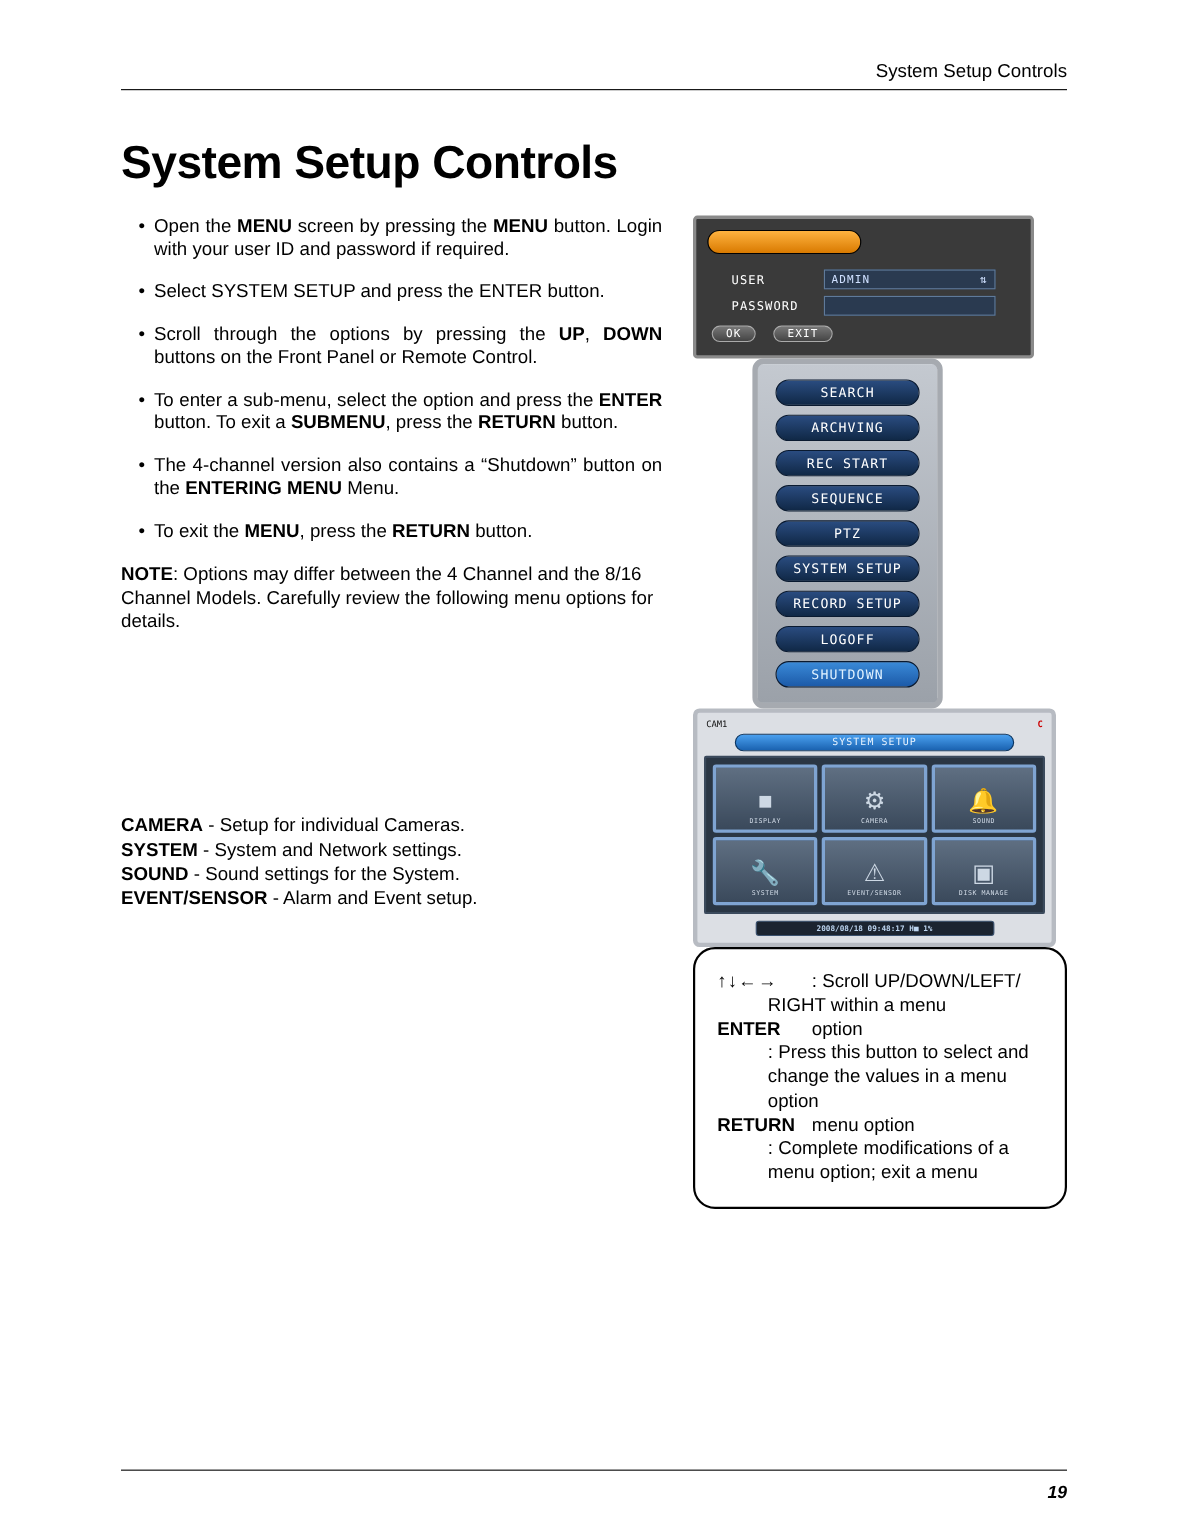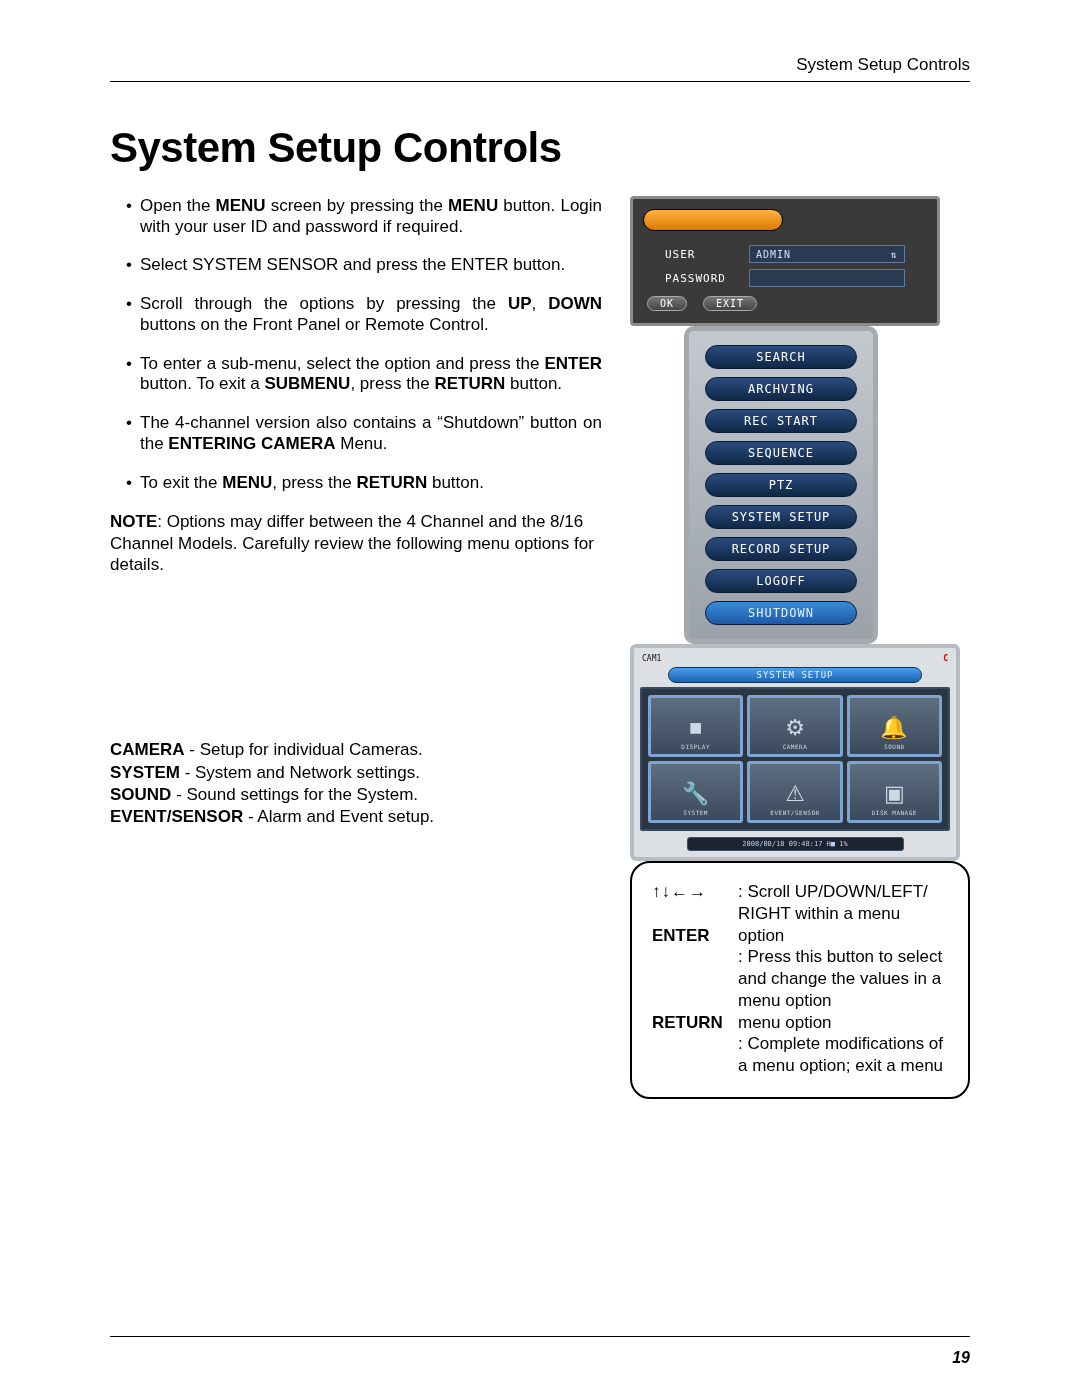--- a/index.html
+++ b/index.html
@@ -102,21 +102,21 @@
     padding:1px 12px;
     font-size:10px;
     background:linear-gradient(#777,#444);
     color:#fff;
     margin:0 4px;
     letter-spacing:1px;
   }
 
   
   .menu-panel {
-    width: 194px;
+    width: 173px;
     background: linear-gradient(#c4c9d0,#9ba1a9);
     border:5px solid #a6aab0;
     border-radius:10px;
     padding:14px 16px;
     display:flex;
     flex-direction:column;
     gap:8px;
     margin-left:54px;
   }
   .menu-btn {
@@ -186,36 +186,37 @@
     color:#bcd4ef;
     font-family:monospace;
     font-size:7px;
     text-align:center;
     border:1px solid #3a516e;
     border-radius:3px;
     padding:2px 4px;
     width:70%;
     margin-left:auto;
     margin-right:auto;
+    font-weight:bold;
   }
 
   
   .inst-box {
     width: 340px;
     border:2px solid #000;
     border-radius:20px;
     padding:18px 20px 20px 20px;
     font-size:17px;
     line-height:1.28;
   }
   .inst-row { display:flex; }
   .inst-key { width:86px; font-weight:700; flex-shrink:0;}
   .inst-arrows { width:86px; flex-shrink:0; letter-spacing:1px;}
   .inst-txt { flex:1; }
-  .inst-indent { margin-left:86px; }
+  .inst-indent { margin-left:46px; }
 
   hr.bot-rule {
     border:none;
     border-top:1px solid #000;
     position:absolute;
     left:110px; right:110px;
     bottom:60px;
   }
   .page-num {
     position:absolute;
@@ -231,24 +232,24 @@
 
 <div class="header-right">System Setup Controls</div>
 <hr class="top-rule">
 
 <h1 class="page-title">System Setup Controls</h1>
 
 <div class="two-col">
   <div class="left-col">
     <ul class="bullets" id="bullet-list">
         <li>Open the <b>MENU</b> screen by pressing the <b>MENU</b> button. Login with your user ID and password if required.</li>
-        <li>Select SYSTEM SENSOR and press the ENTER button.</li>
+        <li>Select SYSTEM SETUP and press the ENTER button.</li>
         <li>Scroll through the options by pressing the <b>UP</b>, <b>DOWN</b> buttons on the Front Panel or Remote Control.</li>
         <li>To enter a sub-menu, select the option and press the <b>ENTER</b> button. To exit a <b>SUBMENU</b>, press the <b>RETURN</b> button.</li>
-        <li>The 4-channel version also contains a “Shutdown” button on the <b>ENTERING CAMERA</b> Menu.</li>
+        <li>The 4-channel version also contains a “Shutdown” button on the <b>ENTERING MENU</b> Menu.</li>
         <li>To exit the <b>MENU</b>, press the <b>RETURN</b> button.</li>
       </ul>
     <p class="note-para" id="note"><b>NOTE</b>: Options may differ between the 4 Channel and the 8/16 Channel Models. Carefully review the following menu options for details.</p>
     <div class="defs" id="defs">
         <div><b>CAMERA</b> - Setup for individual Cameras.</div>
         <div><b>SYSTEM</b> - System and Network settings.</div>
         <div><b>SOUND</b> - Sound settings for the System.</div>
         <div><b>EVENT/SENSOR</b> - Alarm and Event setup.</div>
       </div>
   </div>

